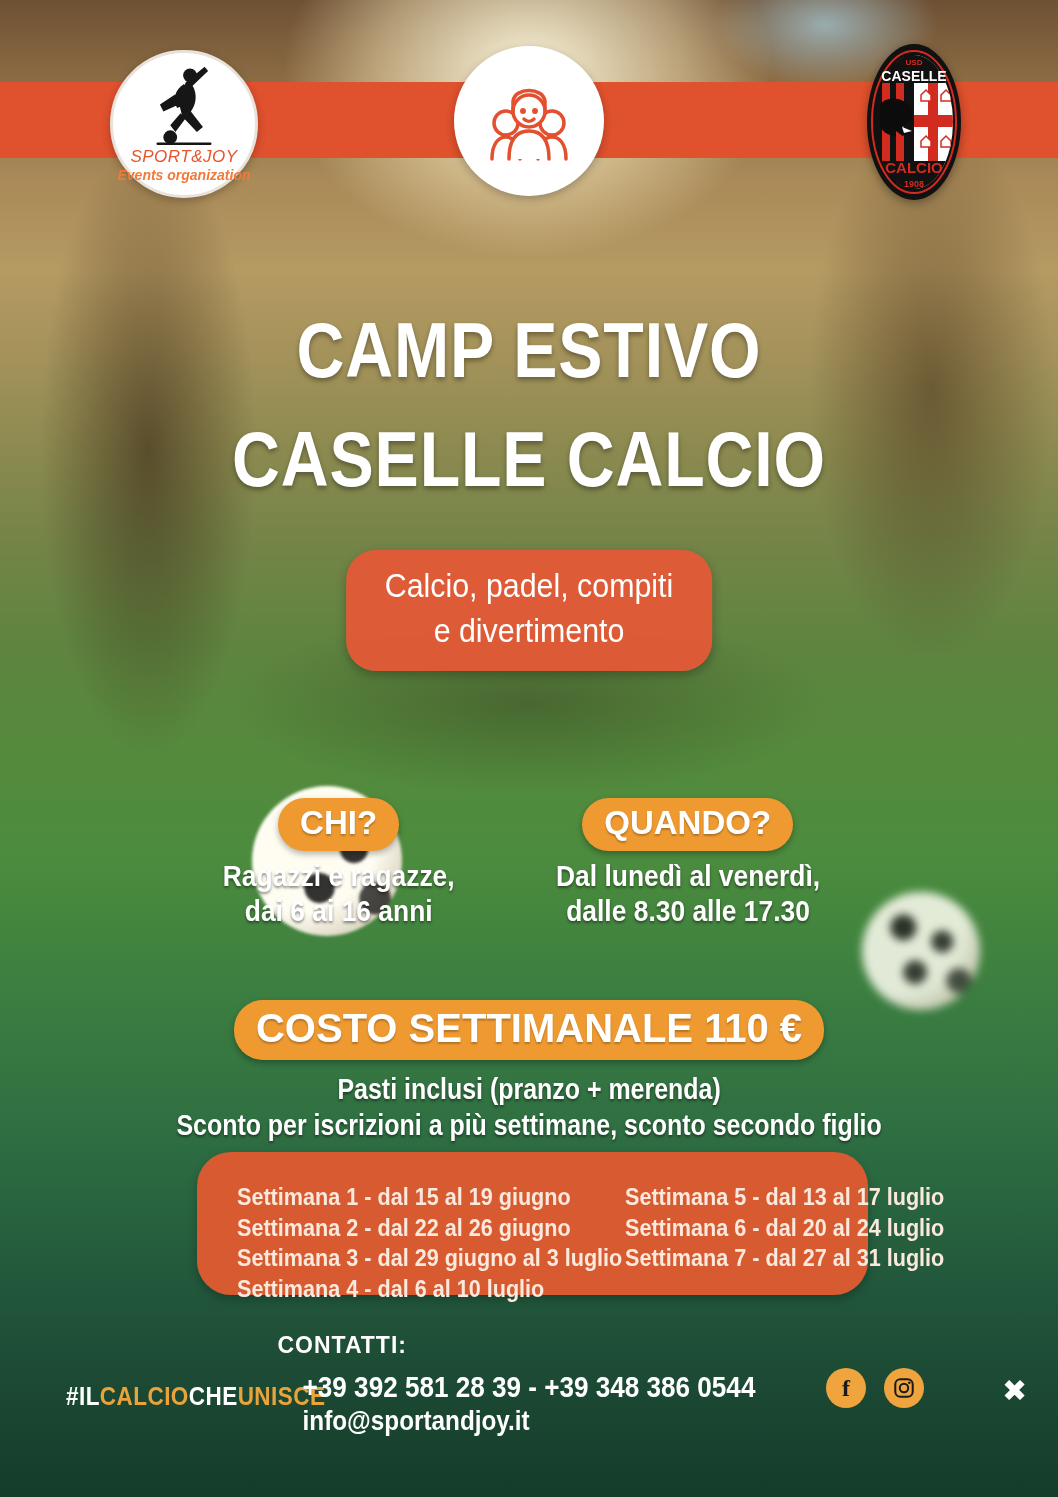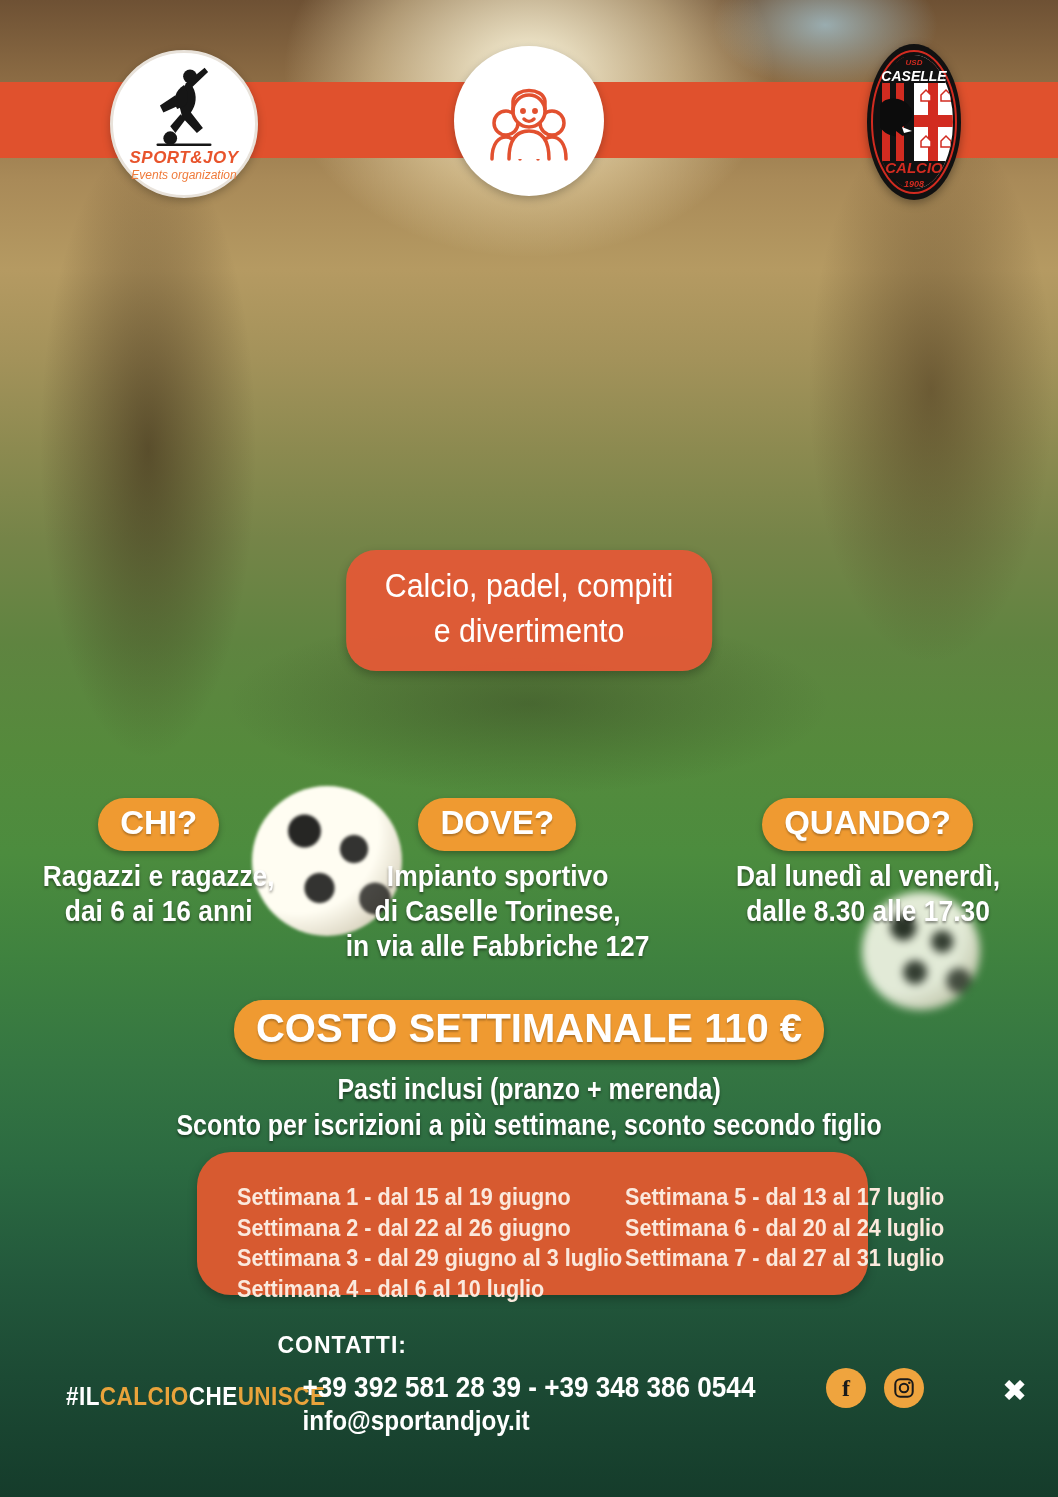--- a/index.html
+++ b/index.html
@@ -10,24 +10,24 @@
       radial-gradient(ellipse 340px 260px at 50% 70px, rgba(255,250,225,.95), rgba(250,235,190,.45) 45%, rgba(250,235,190,0) 72%),
       radial-gradient(ellipse 160px 90px at 78% 25px, rgba(165,200,215,.75), rgba(165,200,215,0) 70%),
       radial-gradient(ellipse 150px 430px at 14% 30%, rgba(48,28,14,.55), rgba(48,28,14,0) 72%),
       radial-gradient(ellipse 170px 380px at 88% 26%, rgba(60,38,18,.5), rgba(60,38,18,0) 72%),
       radial-gradient(ellipse 430px 130px at 50% 47%, rgba(40,45,25,.35), rgba(40,45,25,0) 70%),
       linear-gradient(180deg,#6e5134 0%,#8a6a43 5%,#a98a58 12%,#b59a62 18%,#a3925a 24%,#8c8a50 30%,#758448 36%,#5f8440 43%,#558a3c 50%,#4c8c3e 57%,#3f823f 64%,#357642 71%,#2b6a41 78%,#23593c 85%,#1c4a34 92%,#153c2b 100%);
   }
   .band{position:absolute;left:0;top:82px;width:100%;height:76px;background:#e0512d;}
   .logo-circle{position:absolute;background:#fff;border-radius:50%;display:flex;flex-direction:column;align-items:center;justify-content:center;box-shadow:0 3px 8px rgba(0,0,0,.25);}
   .sportjoy{left:110px;top:50px;width:142px;height:142px;border:3px solid #e8e2da;}
-  .sj-name{color:#e8542c;font-weight:bold;font-style:italic;font-size:17px;letter-spacing:.5px;margin-top:-4px;}
-  .sj-tag{color:#ef7a3a;font-style:italic;font-size:12px;font-weight:normal;}
+  .sj-name{color:#e8542c;font-weight:normal;font-style:italic;font-size:17px;letter-spacing:.5px;margin-top:-4px;}
+  .sj-tag{color:#ef7a3a;font-style:italic;font-size:14px;font-weight:bold;}
   .kids{left:454px;top:46px;width:150px;height:150px;}
-  .badge{position:absolute;left:866px;top:43px;width:96px;height:158px;filter:drop-shadow(0 3px 5px rgba(0,0,0,.35));font-style:italic;}
+  .badge{position:absolute;left:866px;top:43px;width:96px;height:158px;filter:drop-shadow(0 3px 5px rgba(0,0,0,.35));}
   .ball{position:absolute;border-radius:50%;
     background:
       radial-gradient(circle at 35% 30%, rgba(0,0,0,.85) 0 11%, transparent 12%),
       radial-gradient(circle at 68% 42%, rgba(0,0,0,.8) 0 10%, transparent 11%),
       radial-gradient(circle at 45% 68%, rgba(0,0,0,.8) 0 11%, transparent 12%),
       radial-gradient(circle at 82% 75%, rgba(0,0,0,.7) 0 9%, transparent 10%),
       radial-gradient(circle at 30% 30%, #fffdf2 0 55%, #d8d2be 80%, #b8b2a0 100%);
     filter:blur(1.5px);}
   .ball1{left:252px;top:786px;width:150px;height:150px;}
   .ball2{left:862px;top:892px;width:118px;height:118px;filter:blur(4px);opacity:.85;}
@@ -150,40 +150,36 @@
         <rect x="9" y="12" width="78" height="28" fill="#111"></rect>
         <rect x="9" y="118" width="78" height="28" fill="#111"></rect>
       </g>
       <text x="48" y="22" text-anchor="middle" font-size="8" font-weight="bold" fill="#d22b20">USD</text>
       <text x="48" y="38" text-anchor="middle" font-size="14" font-weight="bold" fill="#ffffff">CASELLE</text>
       <text x="48" y="130" text-anchor="middle" font-size="15" font-weight="bold" fill="#d22b20">CALCIO</text>
       <text x="48" y="144" text-anchor="middle" font-size="9" font-weight="bold" fill="#d22b20">1908</text>
     </svg>
   </div>
 
+  <div class="title">
+    <div class="line">CAMP ESTIVO</div>
+    <div class="line">CASELLE CALCIO</div>
+  </div>
 
   <div class="subtitle-box">
     <div class="line">Calcio, padel, compiti</div>
     <div class="line">e divertimento</div>
   </div>
 
   <div class="cols">
     <div class="col col-chi">
       <div class="pill">CHI?</div>
       <div class="col-text">
         <div>Ragazzi e ragazze,</div>
         <div>dai 6 ai 16 anni</div>
-      </div>
-    </div>
-    <div class="col col-dove">
-      <div class="pill">DOVE?</div>
-      <div class="col-text">
-        <div>Impianto sportivo</div>
-        <div>di Caselle Torinese,</div>
-        <div>in via alle Fabbriche 127</div>
       </div>
     </div>
     <div class="col col-quando">
       <div class="pill">QUANDO?</div>
       <div class="col-text">
         <div>Dal lunedì al venerdì,</div>
         <div>dalle 8.30 alle 17.30</div>
       </div>
     </div>
   </div>

